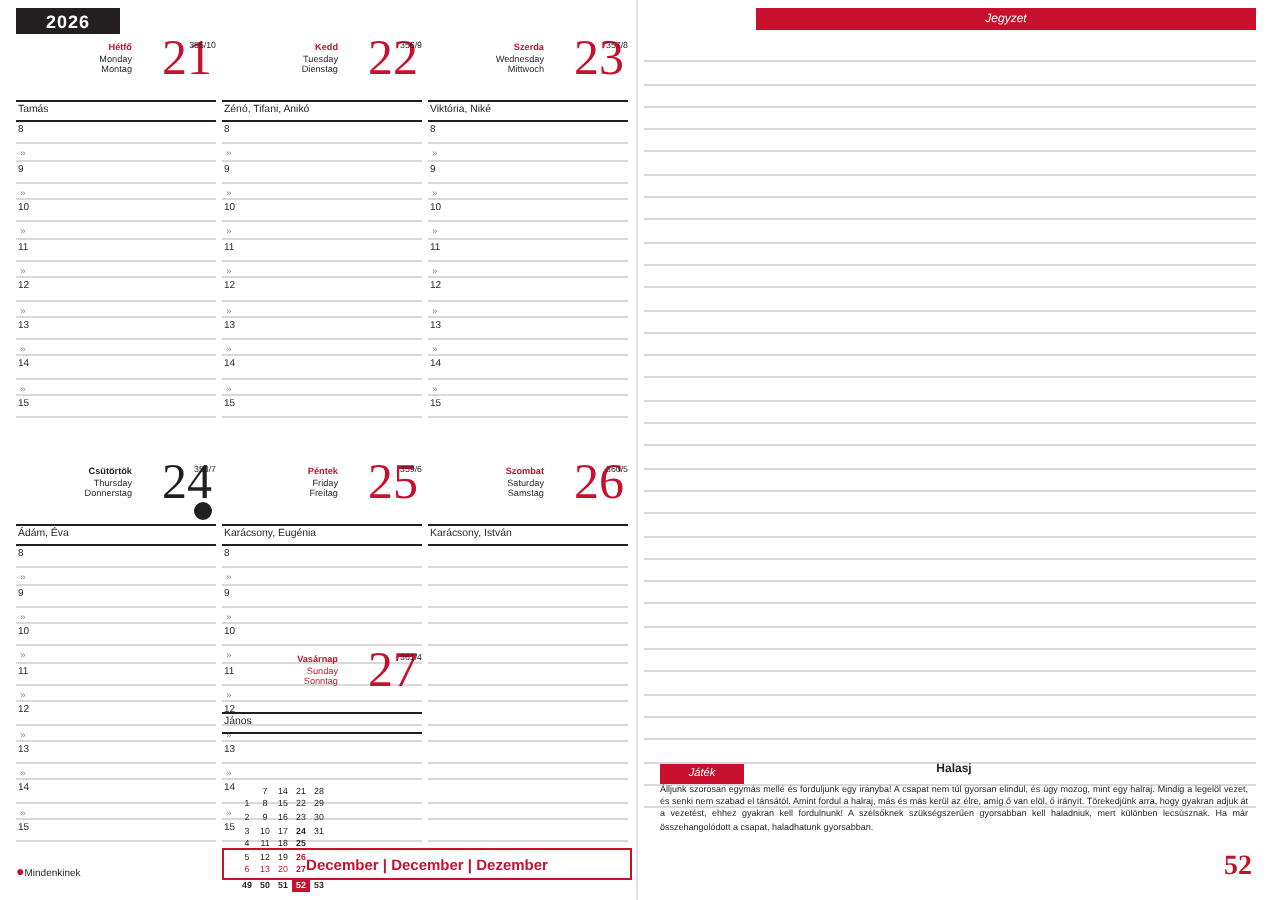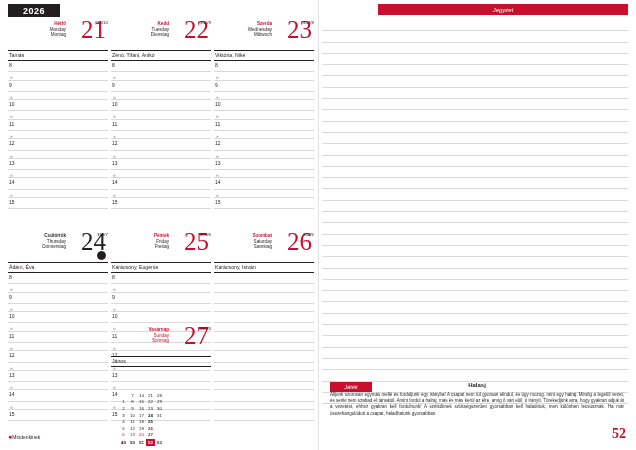--- a/index.html
+++ b/index.html
@@ -548,20 +548,21 @@
           <td class="bold">49</td>
           <td class="bold">50</td>
           <td class="bold">51</td>
           <td class="hl">52</td>
           <td class="bold">53</td>
         </tr>
       </tbody>
         </table>
     </div>
 
+    <div class="month-bar">December | December | Dezember</div>
     <div class="brand"><span class="dot">●</span><span>Mindenkinek</span></div>
   </div>
 
   <div class="right-page">
     <div class="notes-tab">Jegyzet</div>
 
     <div class="notes-lines">
       <div class="nline"></div>
       <div class="nline"></div>
       <div class="nline"></div>

